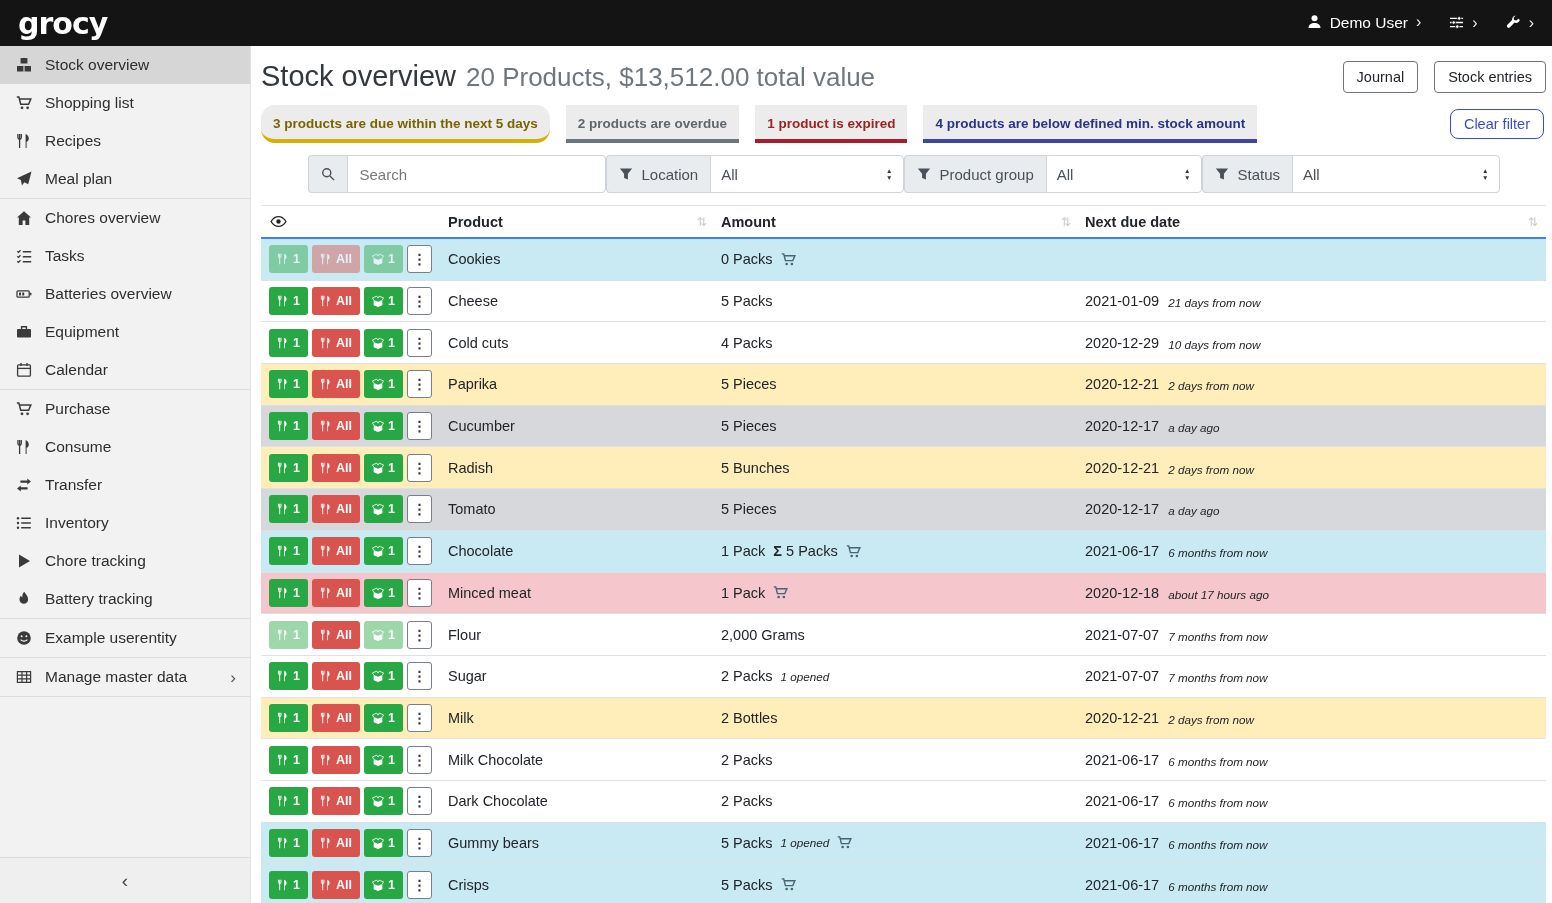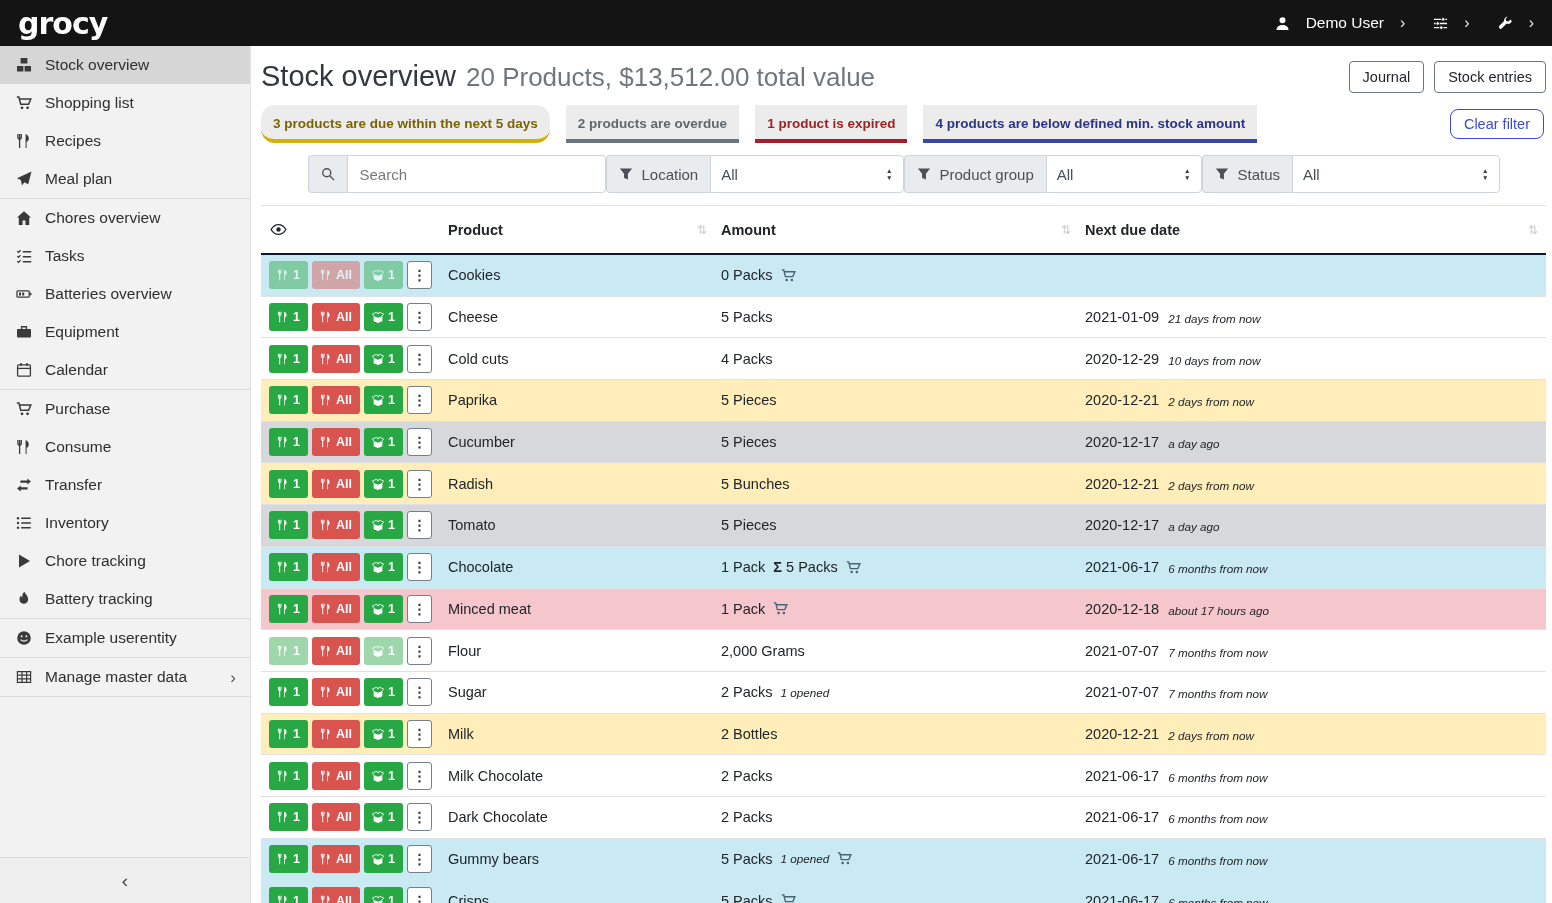--- a/index.html
+++ b/index.html
@@ -6,21 +6,21 @@
   html,body{width:1552px;height:903px;overflow:hidden;background:#fff;
     font-family:"Liberation Sans",sans-serif;color:#212529}
   .app{display:grid;grid-template-columns:251px 1fr;grid-template-rows:46px 857px;width:1552px;height:903px}
 
   
   .navbar{grid-column:1/3;background:var(--navbar-bg,#141414);display:flex;align-items:center;
     justify-content:space-between;padding:0 18px;color:#fff}
   .logo{font-size:30px;font-weight:bold;letter-spacing:-1px;color:#fff;cursor:pointer;
     font-family:"DejaVu Sans",sans-serif}
   .nav-right{display:flex;align-items:center;gap:28px}
-  .nav-item{display:flex;align-items:center;gap:16px;font-size:15.5px;cursor:pointer}
+  .nav-item{display:flex;gap:8px;font-size:15.5px;cursor:pointer}
   .nav-item svg{width:15px;height:15px;display:block}
   .chev{font-size:16px;line-height:1;opacity:.9}
 
   
   .sidebar{background:#f2f2f2;position:relative;border-right:1px solid #e2e2e2;overflow:hidden}
   .side-item{display:flex;align-items:center;gap:11px;padding:10px 14px;font-size:15.5px;
     color:#2e2e2e;cursor:pointer}
   .side-item .ic{width:20px;display:flex;justify-content:center;color:#3a3a3a}
   .side-item .ic svg{width:16px;height:16px;display:block}
   .side-item.active{background:#d6d6d6}
@@ -28,21 +28,21 @@
   .side-chevron{margin-left:auto;color:#555;font-size:17px;line-height:1}
   .sidebar-collapse{position:absolute;bottom:0;left:0;right:0;height:46px;display:flex;align-items:center;
     justify-content:center;border-top:1px solid #dcdcdc;background:#efefef;color:#444;font-size:19px;cursor:pointer}
 
   
   .main{background:#fff;padding:6px 6px 0 10px;overflow:hidden}
   .page-header{display:flex;align-items:center;justify-content:space-between;padding:8px 0 10px}
   .titles{display:flex;align-items:baseline;gap:10px}
   h1{font-size:29px;font-weight:500;color:#32383e}
   .subtitle{font-size:26px;font-weight:300;color:#6f777e}
-  .header-buttons{display:flex;gap:10px}
+  .header-buttons{display:flex;gap:16px}
   .btn-outline{background:#fff;border:1px solid #6d757d;border-radius:4px;padding:7px 13px;
     font-size:14.5px;color:#212529;cursor:pointer;font-family:inherit}
 
   .banner-row{display:flex;align-items:center;justify-content:space-between;margin:2px 0 12px}
   .banners{display:flex;gap:16px}
   .banner{background:#ececec;padding:11px 12px 8px;font-weight:bold;font-size:13.5px;
     border-bottom:4px solid #999;white-space:nowrap}
   .clear-filter{background:#fff;border:1px solid var(--clear-filter-blue,#3b4cc7);
     color:var(--clear-filter-blue,#3b4cc7);border-radius:8px;padding:6px 13px;font-size:14.5px;
     cursor:pointer;font-family:inherit;margin-right:2px}
@@ -55,21 +55,21 @@
   .search-input{flex:1;border:1px solid #ced4da;border-radius:0 4px 4px 0;padding:0 12px;
     font-size:15px;color:#495057;outline:none;font-family:inherit;min-width:0}
   .search-input::placeholder{color:#75797e}
   .select{flex:1;display:flex;align-items:center;justify-content:space-between;border:1px solid #ced4da;
     border-radius:0 4px 4px 0;padding:0 10px;font-size:15px;color:#495057;background:#fff;cursor:pointer;min-width:0}
   .arrows{display:flex;flex-direction:column;font-size:6.5px;color:#343a40;line-height:1.15}
 
   
   .stock-table{font-size:14.5px}
   .thead,.trow{display:grid;grid-template-columns:187px 273px 364px 1fr;align-items:center}
-  .thead{height:50px;border-top:1px solid #dee2e6;border-bottom:2px solid #0f172a;font-weight:bold}
+  .thead{height:34px;border-top:1px solid #dee2e6;border-bottom:2px solid #3b82f6;font-weight:bold}
   .thead .hcell{display:flex;align-items:center;justify-content:space-between;padding-right:14px;cursor:pointer}
   .thead .hcell:last-child{padding-right:8px}
   .sort{color:#c6cacd;font-size:12px;font-weight:normal}
   .eye-cell{padding-left:9px;cursor:pointer;color:#212529}
   .eye-cell svg{width:17px;height:17px;display:block}
 
   .trow{height:41.7px;border-bottom:1px solid #dee2e6}
   .row-info{background:var(--row-below-min,#c9e9f3)}
   .row-warning{background:var(--row-due-soon,#ffeeba)}
   .row-secondary{background:var(--row-overdue,#d6d8db)}

